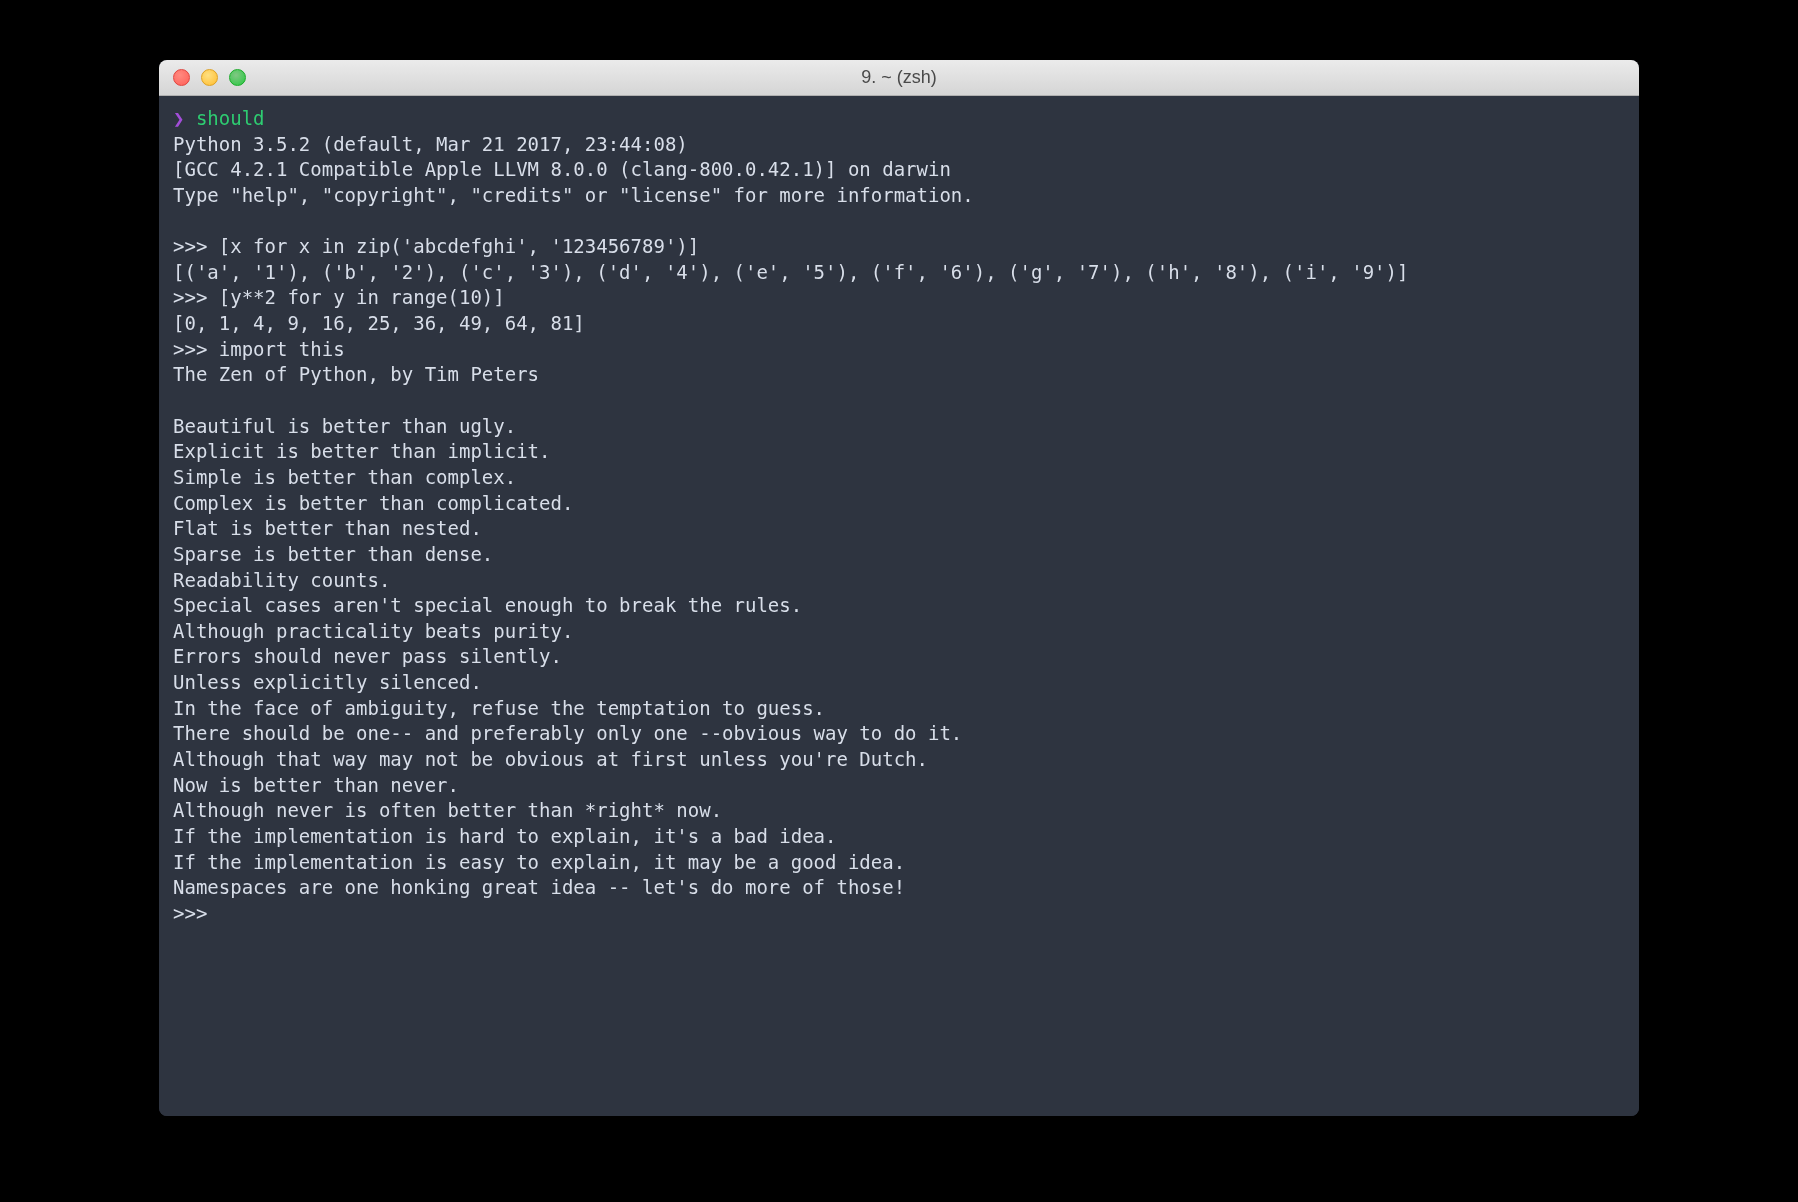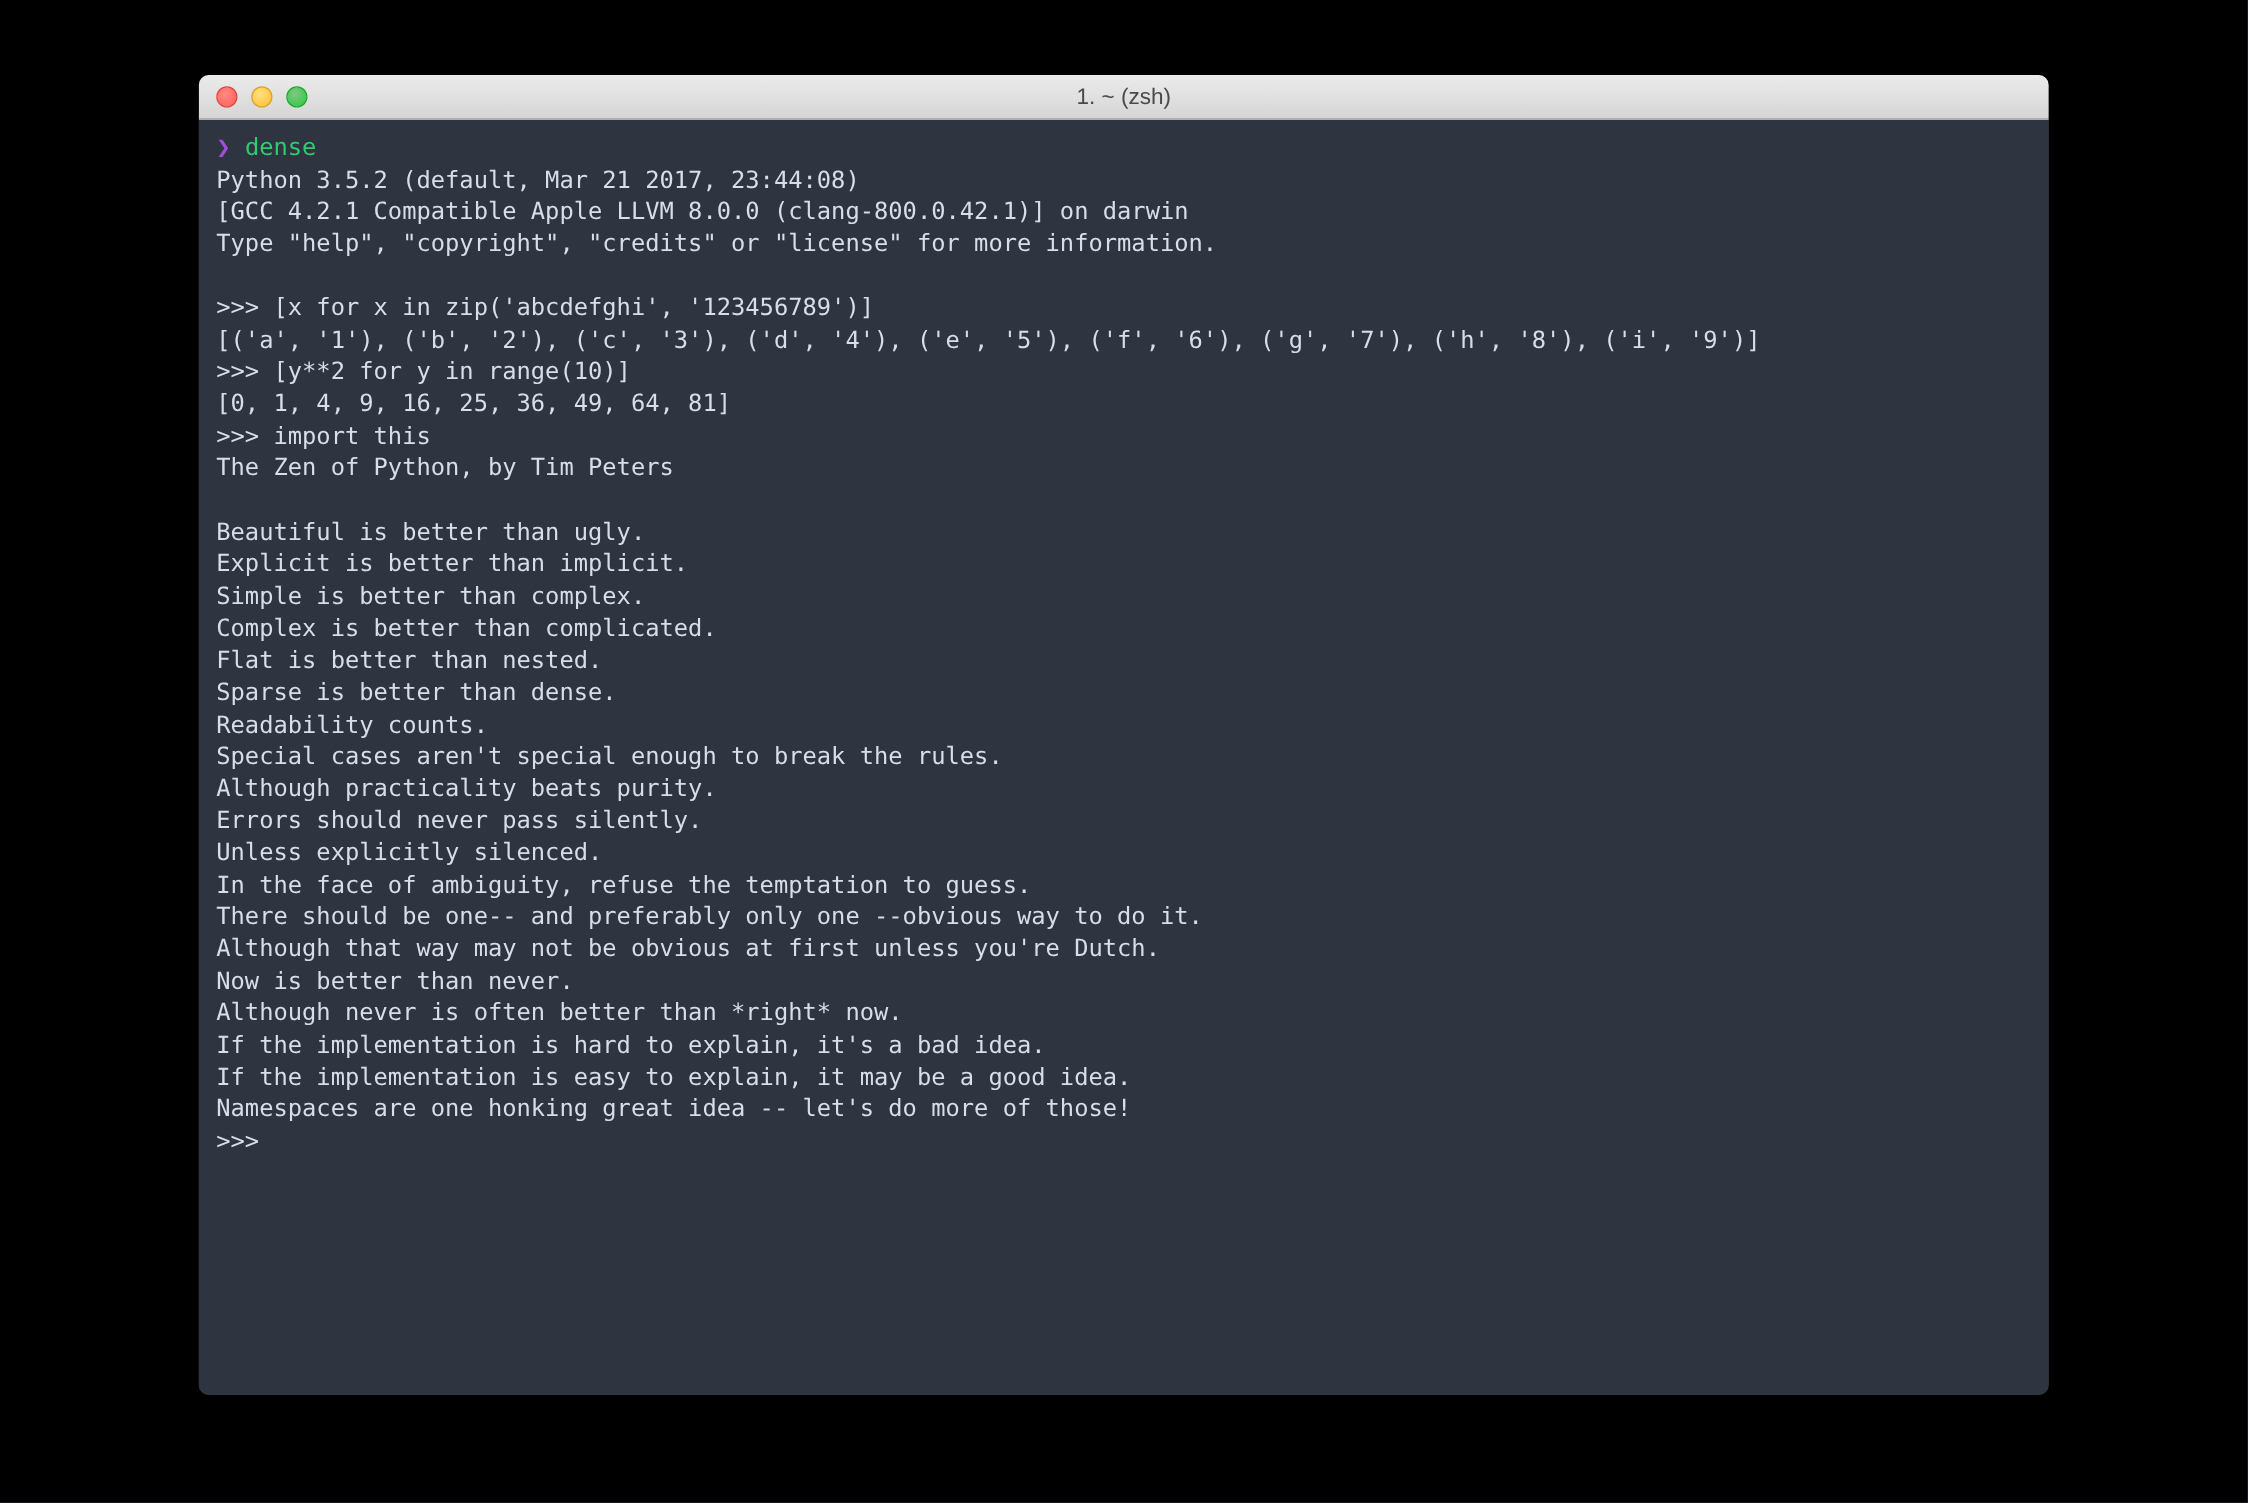--- a/index.html
+++ b/index.html
@@ -84,23 +84,23 @@
 </head>
 <body>
 
 <div class="terminal-window">
   <div class="title-bar">
     <div class="traffic-lights">
       <div class="traffic-light tl-close"></div>
       <div class="traffic-light tl-min"></div>
       <div class="traffic-light tl-max"></div>
     </div>
-    <div class="window-title">1. ~ (zsh)</div>
+    <div class="window-title">9. ~ (zsh)</div>
   </div>
-  <div class="terminal-body"><span class="prompt-arrow">❯</span> <span class="prompt-cmd">dense</span>
+  <div class="terminal-body"><span class="prompt-arrow">❯</span> <span class="prompt-cmd">should</span>
 <span id="terminal-lines">Python 3.5.2 (default, Mar 21 2017, 23:44:08)
 [GCC 4.2.1 Compatible Apple LLVM 8.0.0 (clang-800.0.42.1)] on darwin
 Type "help", "copyright", "credits" or "license" for more information.
 
 &gt;&gt;&gt; [x for x in zip('abcdefghi', '123456789')]
 [('a', '1'), ('b', '2'), ('c', '3'), ('d', '4'), ('e', '5'), ('f', '6'), ('g', '7'), ('h', '8'), ('i', '9')]
 &gt;&gt;&gt; [y**2 for y in range(10)]
 [0, 1, 4, 9, 16, 25, 36, 49, 64, 81]
 &gt;&gt;&gt; import this
 The Zen of Python, by Tim Peters

